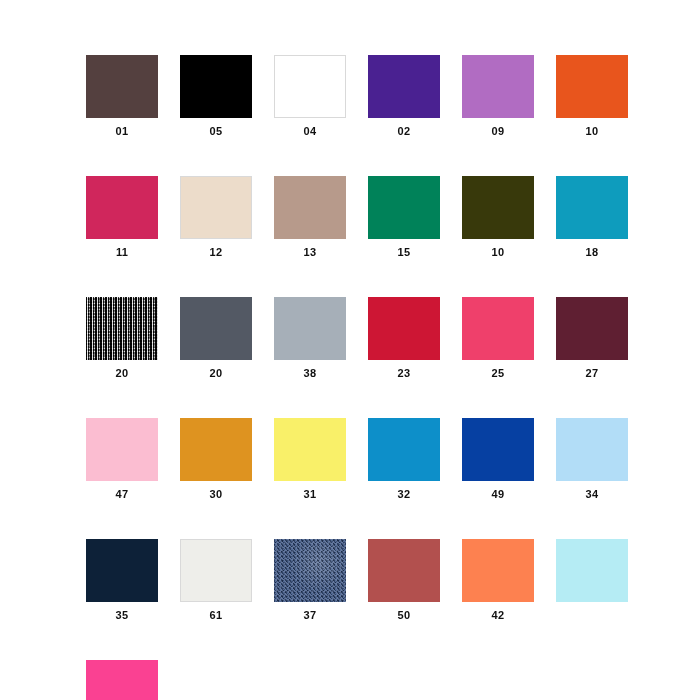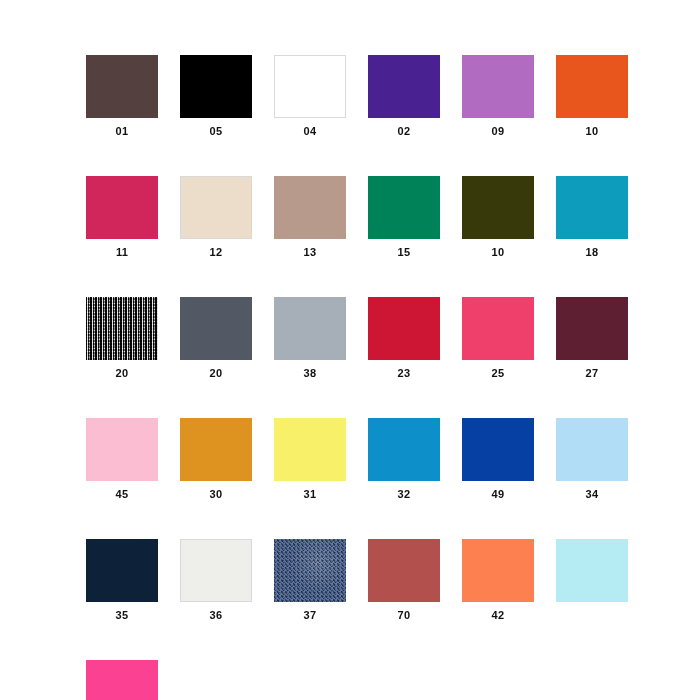--- a/index.html
+++ b/index.html
@@ -175,21 +175,21 @@
       <div class="swatch-cell">
         <div class="swatch-chip" style="background-color: rgb(239, 64, 107);"></div>
         <div class="swatch-label">25</div>
       </div>
       <div class="swatch-cell">
         <div class="swatch-chip" style="background-color: rgb(95, 31, 50);"></div>
         <div class="swatch-label">27</div>
       </div>
       <div class="swatch-cell">
         <div class="swatch-chip" style="background-color: rgb(251, 189, 209);"></div>
-        <div class="swatch-label">45</div>
+        <div class="swatch-label">47</div>
       </div>
       <div class="swatch-cell">
         <div class="swatch-chip" style="background-color: rgb(222, 147, 32);"></div>
         <div class="swatch-label">30</div>
       </div>
       <div class="swatch-cell">
         <div class="swatch-chip" style="background-color: rgb(249, 240, 105);"></div>
         <div class="swatch-label">31</div>
       </div>
       <div class="swatch-cell">
@@ -203,29 +203,29 @@
       <div class="swatch-cell">
         <div class="swatch-chip" style="background-color: rgb(178, 221, 247);"></div>
         <div class="swatch-label">34</div>
       </div>
       <div class="swatch-cell">
         <div class="swatch-chip" style="background-color: rgb(13, 33, 56);"></div>
         <div class="swatch-label">35</div>
       </div>
       <div class="swatch-cell">
         <div class="swatch-chip bordered" style="background-color: rgb(238, 238, 234);"></div>
-        <div class="swatch-label">36</div>
+        <div class="swatch-label">61</div>
       </div>
       <div class="swatch-cell">
         <div class="swatch-chip tex-denim"></div>
         <div class="swatch-label">37</div>
       </div>
       <div class="swatch-cell">
         <div class="swatch-chip" style="background-color: rgb(178, 80, 78);"></div>
-        <div class="swatch-label">70</div>
+        <div class="swatch-label">50</div>
       </div>
       <div class="swatch-cell">
         <div class="swatch-chip" style="background-color: rgb(253, 129, 80);"></div>
         <div class="swatch-label">42</div>
       </div>
       <div class="swatch-cell">
         <div class="swatch-chip" style="background-color: rgb(181, 236, 244);"></div>
       </div>
       <div class="swatch-cell">
         <div class="swatch-chip" style="background-color: rgb(250, 65, 146);"></div>

